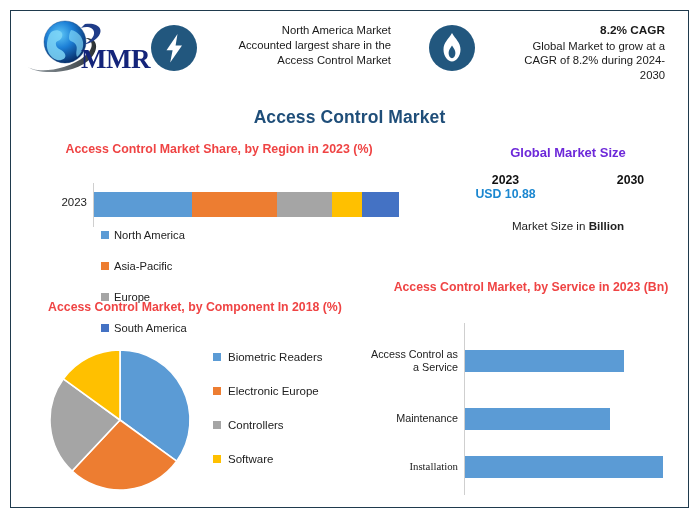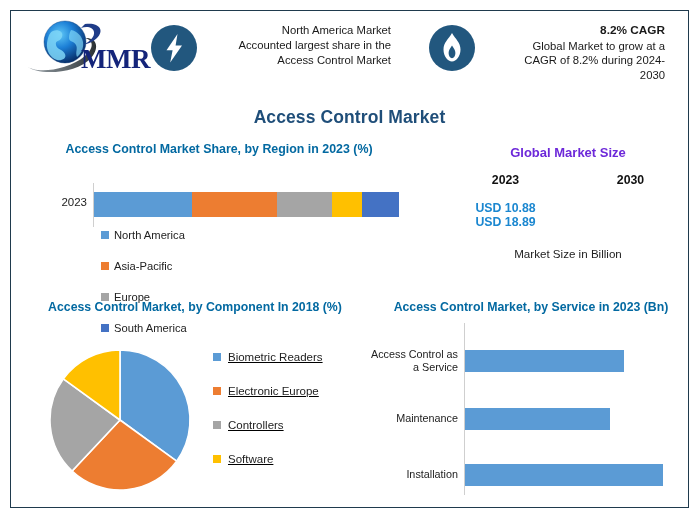--- a/index.html
+++ b/index.html
@@ -46,21 +46,21 @@
   .main-title{
     position:absolute;left:0;top:96px;width:100%;
     text-align:center;
     font-size:17.5px;font-weight:bold;color:#1F4E79;
     letter-spacing:.1px;
   }
 
   
   .region-block{position:absolute;left:8px;top:130px;width:400px;height:145px;}
   .chart-title{
-    text-align:center;font-size:12.4px;font-weight:bold;color:#0369a1;
+    text-align:center;font-size:12.4px;font-weight:bold;color:#ef4444;
     line-height:1.34;
   }
   .region-row{position:absolute;left:0;top:48px;width:100%;height:32px;}
   .region-ylab{
     position:absolute;left:12px;top:7px;width:56px;
     text-align:right;font-size:11.5px;color:#222;font-weight:500;
   }
   .region-axis{
     position:absolute;left:74px;top:-6px;width:1px;height:44px;background:#cfcfcf;
   }
@@ -78,39 +78,39 @@
   .lg .sw{width:8px;height:8px;margin-right:5px;flex:0 0 auto;}
   .lg .lb{font-size:11.2px;color:#222;white-space:nowrap;}
 
   
   .gms{position:absolute;left:432px;top:134px;width:250px;}
   .gms .hd{
     text-align:center;font-size:13px;font-weight:bold;color:#6d28d9;
   }
   .gms .yrs{display:flex;margin-top:13px;}
   .gms .yrs > div{width:50%;text-align:center;font-size:12.3px;font-weight:bold;color:#111;}
-  .gms .vals{display:flex;margin-top:14px;flex-direction:column;}
+  .gms .vals{display:flex;}
   .gms .vals > div{width:50%;text-align:center;font-size:12.3px;font-weight:bold;color:#1B87D0;}
   .gms .foot{
     margin-top:18px;text-align:center;font-size:11.6px;color:#222;
   }
-  .gms .foot b{font-weight:normal;}
+  .gms .foot b{font-weight:bold;}
 
   
   .comp-block{position:absolute;left:14px;top:288px;width:340px;height:210px;}
   .comp-block .chart-title{font-size:12.3px;}
   .pie-wrap{position:absolute;left:22px;top:48px;width:146px;height:146px;}
-  .comp-legend{position:absolute;left:188px;top:52px;width:150px;text-decoration:underline;}
+  .comp-legend{position:absolute;left:188px;top:52px;width:150px;}
   .comp-legend .lg{width:100%;margin-bottom:22px;}
   .comp-legend .lg .sw{width:8px;height:8px;margin-right:7px;}
   .comp-legend .lg .lb{font-size:11.5px;}
 
   
   .svc-block{position:absolute;left:352px;top:268px;width:336px;height:232px;}
-  .svc-block .chart-title{font-size:12.3px;margin-top:20px;}
+  .svc-block .chart-title{font-size:12.3px;}
   .svc-plot{position:absolute;left:0;top:44px;width:336px;height:178px;}
   .svc-axis{position:absolute;left:101px;top:0;width:1px;height:172px;background:#cfcfcf;}
   .svc-row{position:absolute;left:0;height:40px;width:100%;}
   .svc-cat{
     position:absolute;left:0;top:0;width:95px;height:40px;
     display:flex;align-items:center;justify-content:flex-end;text-align:right;
     font-size:10.8px;color:#222;line-height:1.25;
   }
   .svc-bar{
     position:absolute;left:102px;top:9px;height:22px;background:#5B9BD5;
@@ -212,21 +212,20 @@
   </div>
 
   <div class="gms">
     <div class="hd">Global Market Size</div>
     <div class="yrs">
       <div>2023</div>
       <div>2030</div>
     </div>
     <div class="vals">
       <div>USD 10.88</div>
-      <div>USD 18.89</div>
     </div>
     <div class="foot"><span>Market Size in </span><b>Billion</b></div>
   </div>
 
   <div class="comp-block">
     <div class="chart-title">Access Control Market, by Component In 2018 (%)</div>
     <div class="pie-wrap">
       <svg id="pie-svg" width="146" height="146" viewBox="0 0 146 146">
           <path d="M73 73 L73 3 A70 70 0 0 1 129.63118960624632 114.1449676604731 Z" fill="#5B9BD5" stroke="#ffffff" stroke-width="1.6"></path>
           <path d="M73 73 L129.63118960624632 114.1449676604731 A70 70 0 0 1 25.08170258499181 124.02780391949882 Z" fill="#ED7D31" stroke="#ffffff" stroke-width="1.6"></path>
@@ -260,21 +259,21 @@
       <div class="svc-axis"></div>
       <div id="svc-rows">
           <div class="svc-row" style="top: 18px;">
             <div class="svc-cat">Access Control as a Service</div>
             <div class="svc-bar" style="width: 159.261px; background: rgb(91, 155, 213);"></div>
           </div>
           <div class="svc-row" style="top: 76px;">
             <div class="svc-cat">Maintenance</div>
             <div class="svc-bar" style="width: 144.783px; background: rgb(91, 155, 213);"></div>
           </div>
-          <div class="svc-row" style="top: 132px;">
+          <div class="svc-row" style="top: 124px; font-family: Liberation Serif, serif;">
             <div class="svc-cat">Installation</div>
             <div class="svc-bar" style="width: 197.87px; background: rgb(91, 155, 213);"></div>
           </div>
         </div>
     </div>
   </div>
 
 </div>
 
 </body></html>

